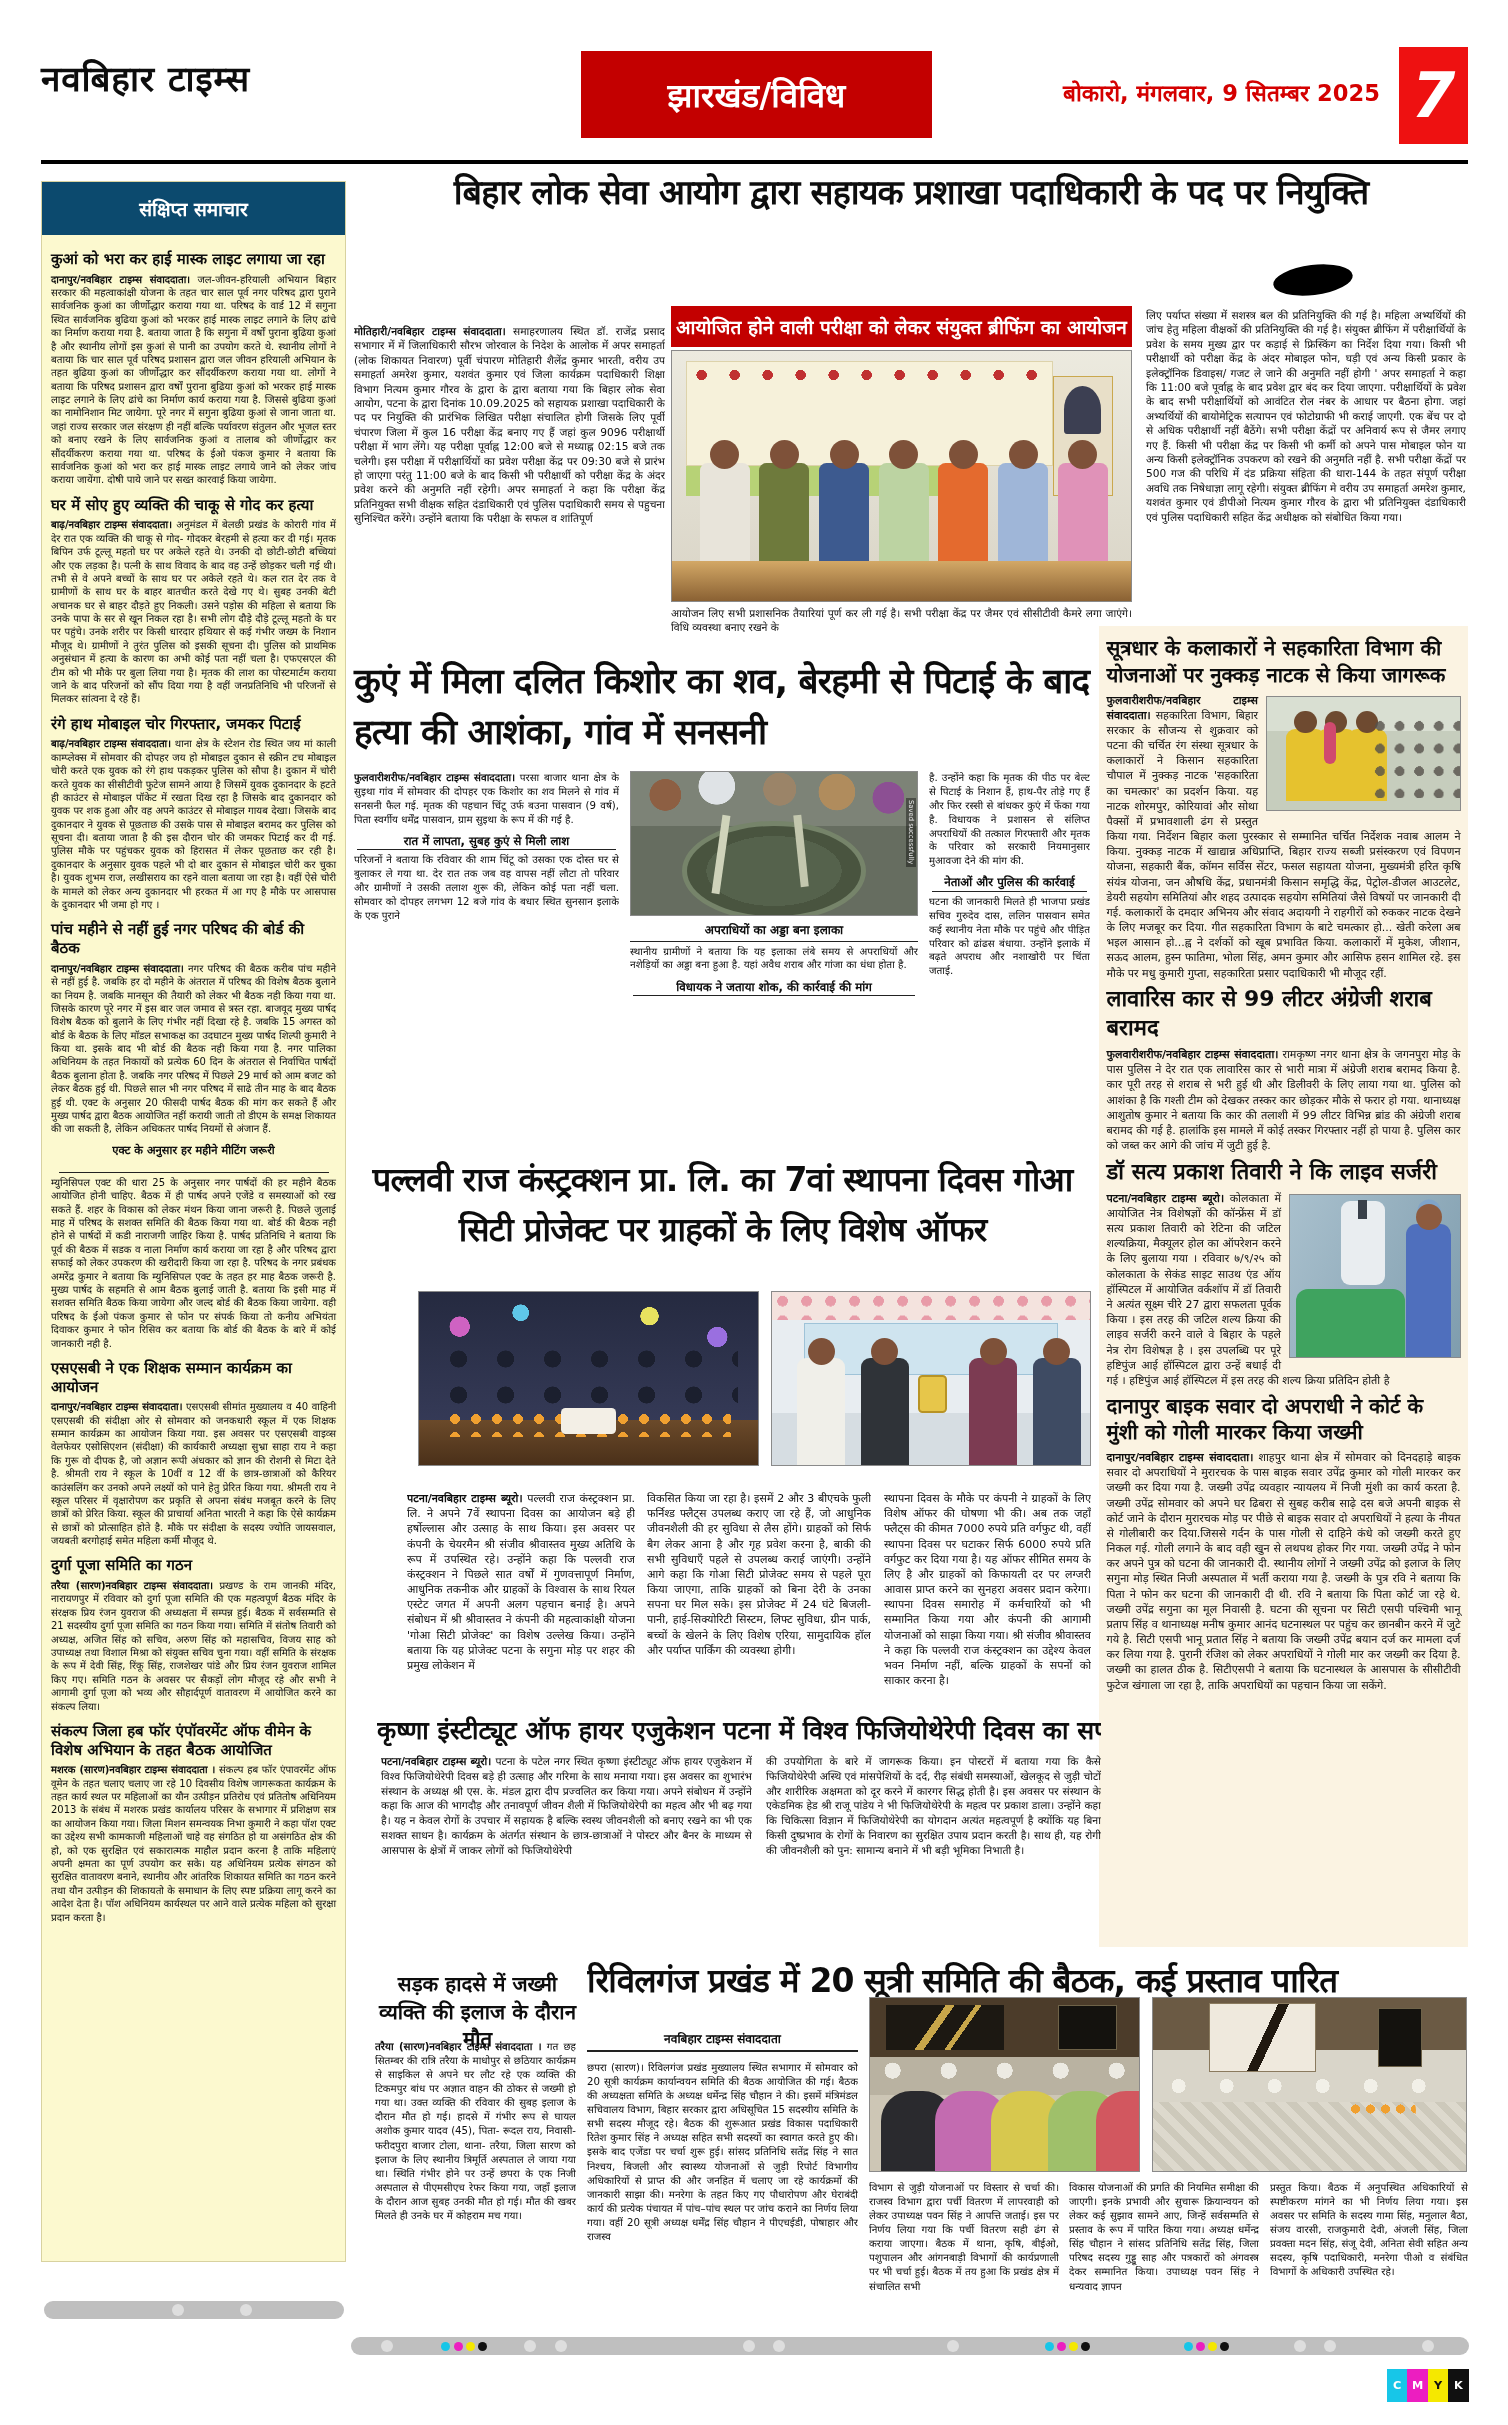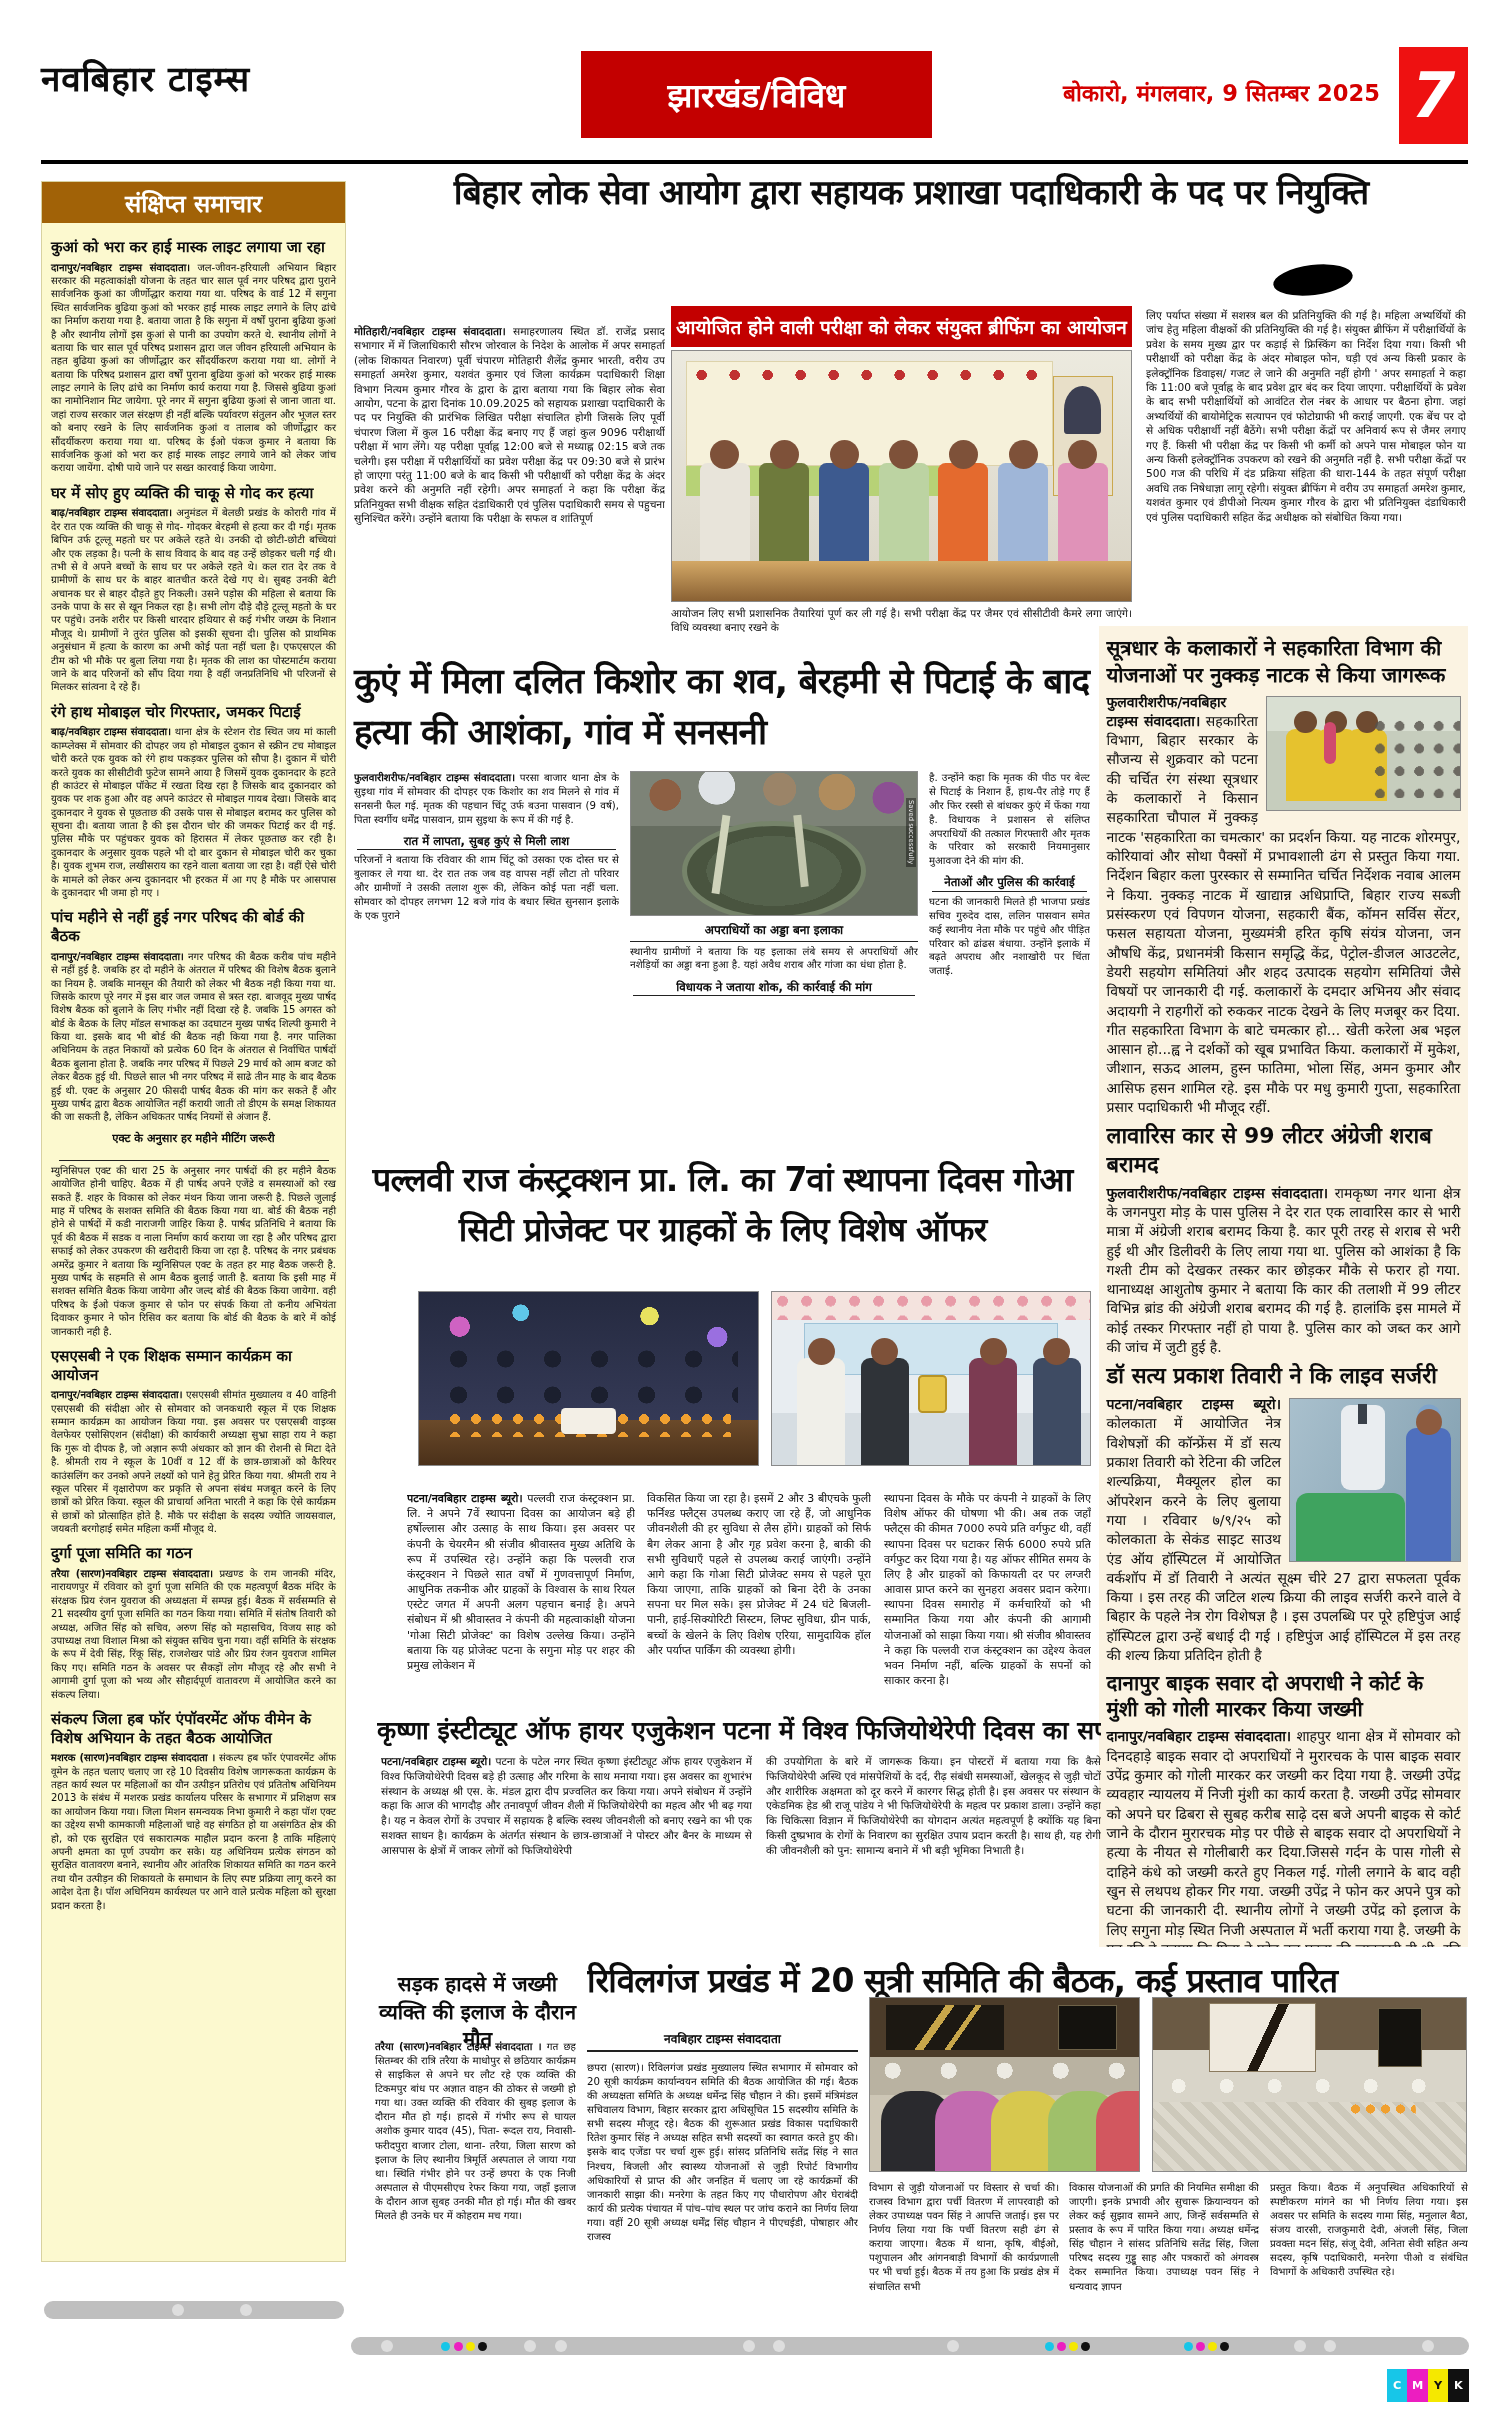--- a/index.html
+++ b/index.html
@@ -16,22 +16,22 @@
   .dateline { left:973px; top:77px; width:407px; text-align:right;
               color:#d40000; font-size:22.6px; font-weight:800; }
   .pagenum-box { left:1399px; top:47px; width:69px; height:97px; background:#ee1111;
                  display:flex; align-items:center; justify-content:center; }
   .pagenum-box span { color:#fff; font-size:63px; font-weight:700; font-style:italic; }
   .head-rule { left:41px; top:160px; width:1427px; height:3.8px; background:#000; }
 
   
   .sidebar { left:41px; top:181px; width:305px; height:2081px; background:#fcf9cf;
              border:0.8px solid #d8d2a0; overflow:hidden; }
-  .sb-title { height:41px; background:#a16207; color:#fff; display:flex; align-items:center;
-              justify-content:center; font-size:24px; font-weight:800; }
+  .sb-title { height:53px; background:#0c4a6e; color:#fff; display:flex; align-items:center;
+              justify-content:center; font-size:19px; font-weight:800; }
   .sb-inner { padding:6px 9px 7.5px 9px; }
   .sb-article h3 { font-size:15px; font-weight:800; line-height:1.25; margin:9px 0 3.8px 0; }
   .sb-article p { font-size:10px; line-height:1.34; text-align:justify; }
   .sb-article .subhead { font-size:11.3px; font-weight:800; text-align:center;
                          border-bottom:1.5px solid #222; margin:6px 7.5px 3px 7.5px; padding-bottom:15px; }
   b.by { font-weight:800; }
 
   
   .main-head { left:354px; top:172px; width:1114px; text-align:center; font-size:34px;
                font-weight:800; line-height:1.2; letter-spacing:-0.8px; }
@@ -166,21 +166,21 @@
   .w-col2 .pcaption { font-size:12px; font-weight:800; text-align:center; margin:4.5px 0 3px 0;
                       border-bottom:1.5px solid #222; padding-bottom:3px; }
   .w-col3 { left:929px; top:771px; width:161px; height:377px; }
   .w-photo { position:relative; width:288px; height:145px; border:0.8px solid #8a8a8a; overflow:hidden; }
 
   
   .cream { left:1099px; top:626px; width:369px; height:1321px; background:#fbf3e2;
            padding:4.5px 7.5px; overflow:hidden; }
   .cream h2 { font-size:20.4px; font-weight:800; line-height:1.3; margin:4.5px 0 4.5px 0; }
   .cream h2.one { font-size:22px; }
-  .cream p { font-size:14px; line-height:1.38; text-align:justify; margin-bottom:4.5px; }
+  .cream p { font-size:11px; line-height:1.38; text-align:justify; margin-bottom:4.5px; }
   .float-photo { float:right; margin:3px 0 4.5px 7.5px; position:relative; }
   .natak-size { width:195px; height:115px; }
   .surg-size { width:172px; height:164px; }
 
   
   .pallavi-head { left:354px; top:1155px; width:737px; text-align:center; font-size:33px;
                   font-weight:800; line-height:1.5; letter-spacing:-0.8px; }
   .cake-photo { left:418px; top:1291px; width:341px; height:175px; }
   .award-photo { left:771px; top:1291px; width:320px; height:175px; }
   .pl-col { top:1475px; height:237px; overflow:hidden; position:absolute; }

